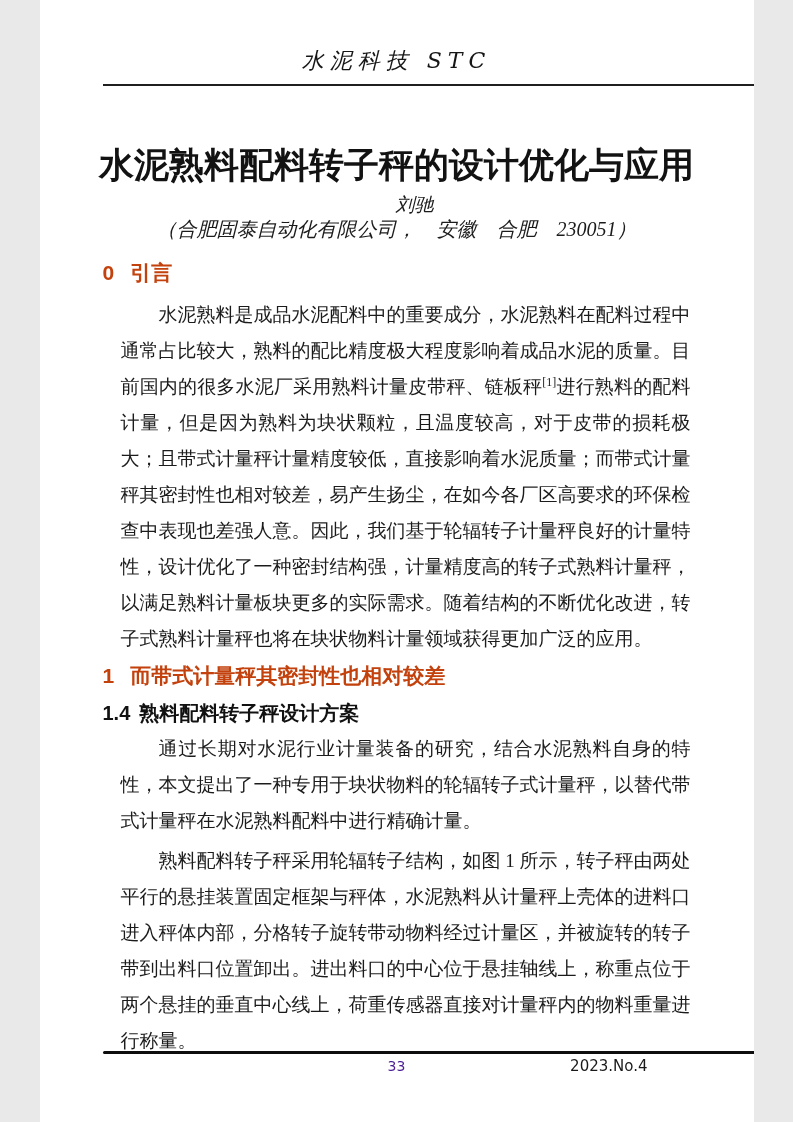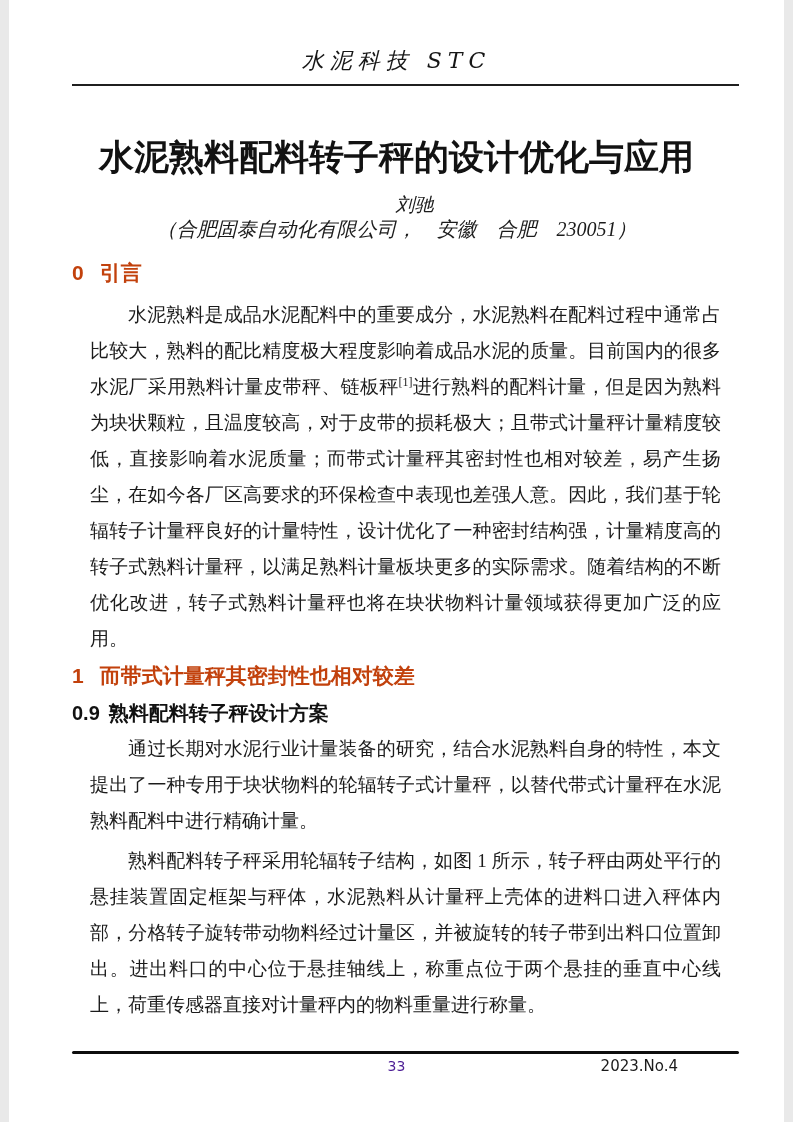--- a/index.html
+++ b/index.html
@@ -1,39 +1,39 @@
 <!DOCTYPE html>
 <html lang="zh"><head>
 <meta charset="utf-8">
 <style>
   html,body{margin:0;padding:0;background:#e9e9e9;}
   .page{
     position:relative;
-    width:775px;height:1122px;
+    width:714px;height:1122px;
     margin:0 auto;
     background:#ffffff;
     color:#1b1b1b;
     overflow:hidden;
     font-family:"Liberation Serif","DejaVu Serif",serif;
   }
   .journal-header{
     position:absolute;top:46px;left:0;right:0;
     text-align:center;
     font-family:"DejaVu Serif","Liberation Serif",serif;
     font-style:italic;
     font-size:22px;line-height:30px;
     letter-spacing:6px;
     color:#161616;
   }
   .header-rule{
     position:absolute;top:84px;left:63px;width:667px;height:2px;
     background:#1f1f1f;
   }
   .article-title{
-    position:absolute;top:127px;left:40px;right:40px;margin:8px;
+    position:absolute;top:127px;left:40px;right:40px;margin:16px;
     text-align:center;
     font-family:"Liberation Sans","DejaVu Sans",sans-serif;
     font-weight:bold;
     font-size:35px;line-height:44px;
     color:#121212;
   }
   .author{
     position:absolute;top:192px;left:0;right:0;
     text-align:center;
     font-size:19px;line-height:26px;
@@ -122,21 +122,21 @@
 
     <p class="para">
       <span>水泥熟料是成品水泥配料中的重要成分，水泥熟料在配料过程中通常占比较大，熟料的配比精度极大程度影响着成品水泥的质量。目前国内的很多水泥厂采用熟料计量皮带秤、链板秤</span><sup class="ref">[1]</sup><span>进行熟料的配料计量，但是因为熟料为块状颗粒，且温度较高，对于皮带的损耗极大；且带式计量秤计量精度较低，直接影响着水泥质量；而带式计量秤其密封性也相对较差，易产生扬尘，在如今各厂区高要求的环保检查中表现也差强人意。因此，我们基于轮辐转子计量秤良好的计量特性，设计优化了一种密封结构强，计量精度高的转子式熟料计量秤，以满足熟料计量板块更多的实际需求。随着结构的不断优化改进，转子式熟料计量秤也将在块状物料计量领域获得更加广泛的应用。</span>
     </p>
 
     <h2 class="sec s1">
       <span class="num">1</span><span>而带式计量秤其密封性也相对较差</span>
     </h2>
 
     <h3 class="subsec">
-      <span class="num">0.9</span><span>熟料配料转子秤设计方案</span>
+      <span class="num">1.4</span><span>熟料配料转子秤设计方案</span>
     </h3>
 
     <p class="para tight">通过长期对水泥行业计量装备的研究，结合水泥熟料自身的特性，本文提出了一种专用于块状物料的轮辐转子式计量秤，以替代带式计量秤在水泥熟料配料中进行精确计量。</p>
 
     <p class="para tight">熟料配料转子秤采用轮辐转子结构，如图 1 所示，转子秤由两处平行的悬挂装置固定框架与秤体，水泥熟料从计量秤上壳体的进料口进入秤体内部，分格转子旋转带动物料经过计量区，并被旋转的转子带到出料口位置卸出。进出料口的中心位于悬挂轴线上，称重点位于两个悬挂的垂直中心线上，荷重传感器直接对计量秤内的物料重量进行称量。</p>
 
   </div>
 
   <div class="footer-rule"></div>
   <div class="page-number">33</div>

